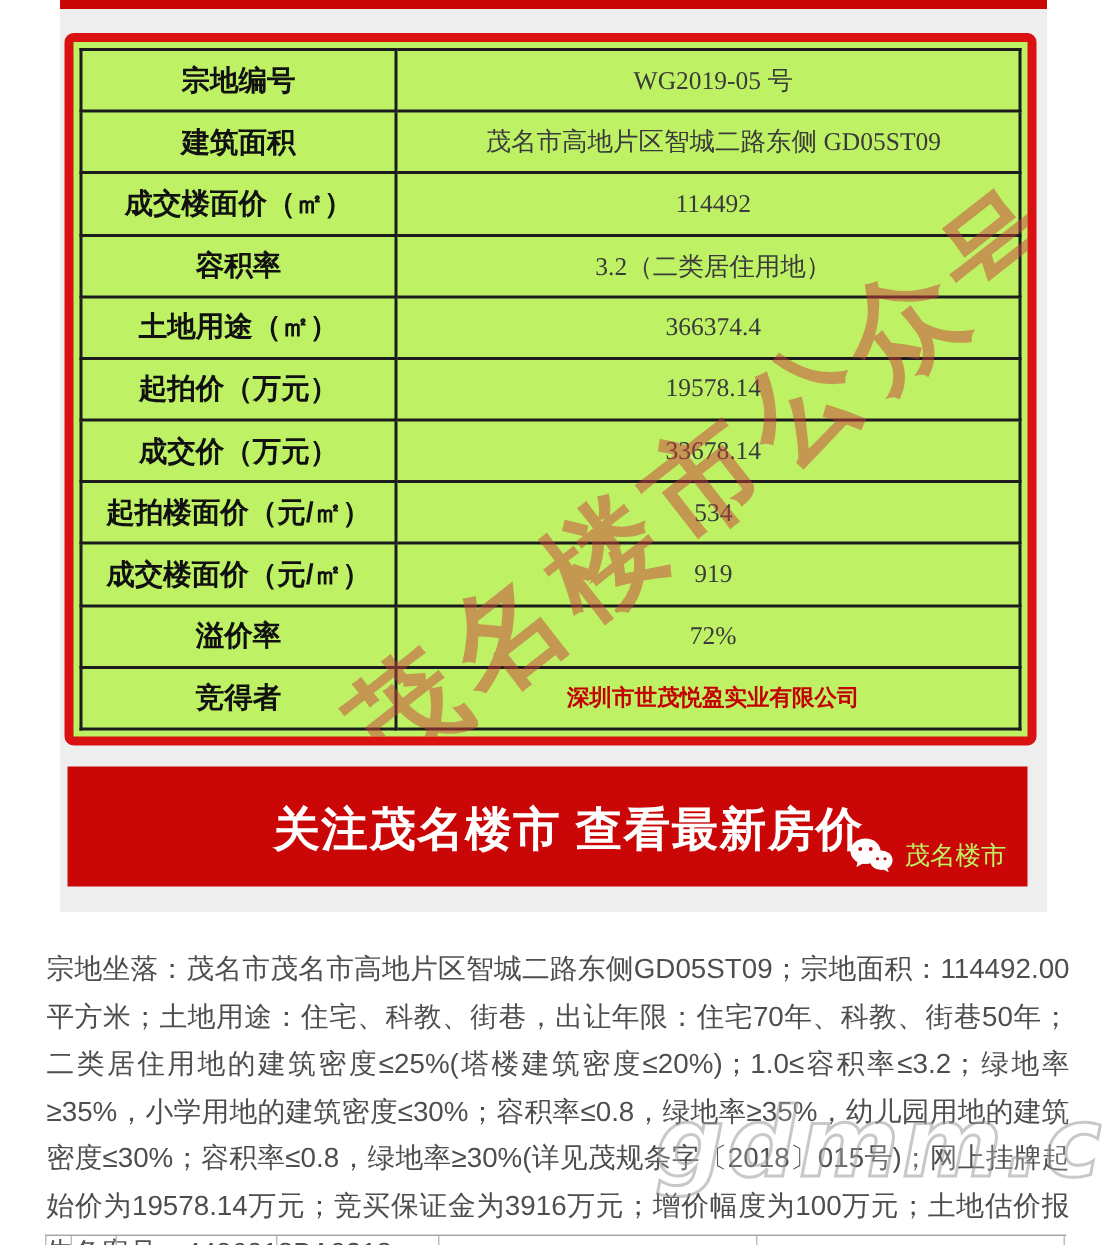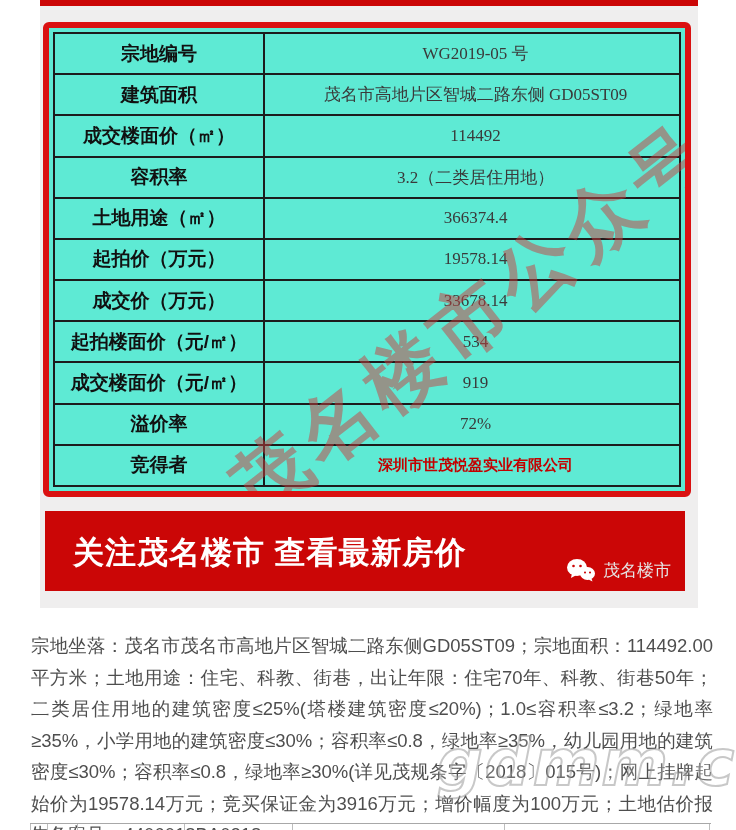--- a/index.html
+++ b/index.html
@@ -6,40 +6,40 @@
   .page{position:relative;width:736px;height:830px;background:#ffffff;overflow:hidden;
         font-family:"Liberation Sans",sans-serif;}
 
   
   .content-block{position:absolute;left:40px;top:0;width:658px;height:608px;background:#efeeee;}
   .top-red-bar{position:absolute;left:0;top:0;width:100%;height:6px;background:#cb0606;}
 
   
   .table-frame{position:absolute;left:3px;top:22px;width:648px;height:475px;
                box-sizing:border-box;border:6px solid #da1111;border-radius:6px;
-               background:#5eead4;padding:4px;overflow:hidden;}
+               background:#bef264;padding:4px;overflow:hidden;}
   .land-table{width:100%;height:455px;border-collapse:collapse;position:relative;z-index:1;}
   .land-table td{border:2px solid #1c1c1c;text-align:center;vertical-align:middle;padding:0 6px;}
   .land-table td.label{width:196px;font-weight:bold;font-size:19px;color:#111;
                        font-family:"Liberation Sans",sans-serif;}
   .land-table td.value{font-size:17px;color:#3a3a3a;font-family:"Liberation Serif",serif;padding-left:13px;}
   .land-table td.red-value{color:#c40000;font-weight:bold;font-size:15px;
                            font-family:"Liberation Sans",sans-serif;}
 
   
   .diagonal-watermark{position:absolute;left:130px;top:240px;z-index:2;
     font-size:76px;font-weight:bold;letter-spacing:8px;white-space:nowrap;
     color:rgba(201,62,62,0.5);transform:rotate(-38deg);pointer-events:none;}
 
   
   .banner{position:absolute;left:5px;top:511px;width:640px;height:80px;background:#cb0606;cursor:pointer;}
-  .banner-title{position:absolute;left:0;right:0;top:21px;
+  .banner-title{position:absolute;left:0;right:0;top:21px;text-align:center;
     color:#ffffff;font-size:31px;font-weight:bold;letter-spacing:1px;padding-left:28px;}
   .banner-account{position:absolute;right:14px;bottom:9px;display:flex;align-items:center;gap:7px;
-    color:#e5e5e5;font-size:17px;}
+    color:#bef264;font-size:17px;}
   .wechat-icon{display:inline-flex;width:30px;height:24px;}
 
   
   .article-text{position:absolute;left:31px;top:630px;width:682px;margin:0;
     font-size:18.5px;line-height:31.5px;color:#4e4e4e;text-align:justify;}
 
   
   .gdmm-watermark{position:absolute;left:437px;top:726px;z-index:3;pointer-events:none;
     font-size:64px;font-style:italic;font-weight:bold;letter-spacing:2px;
     color:rgba(255,255,255,0.18);-webkit-text-stroke:2px rgba(145,145,145,0.5);

